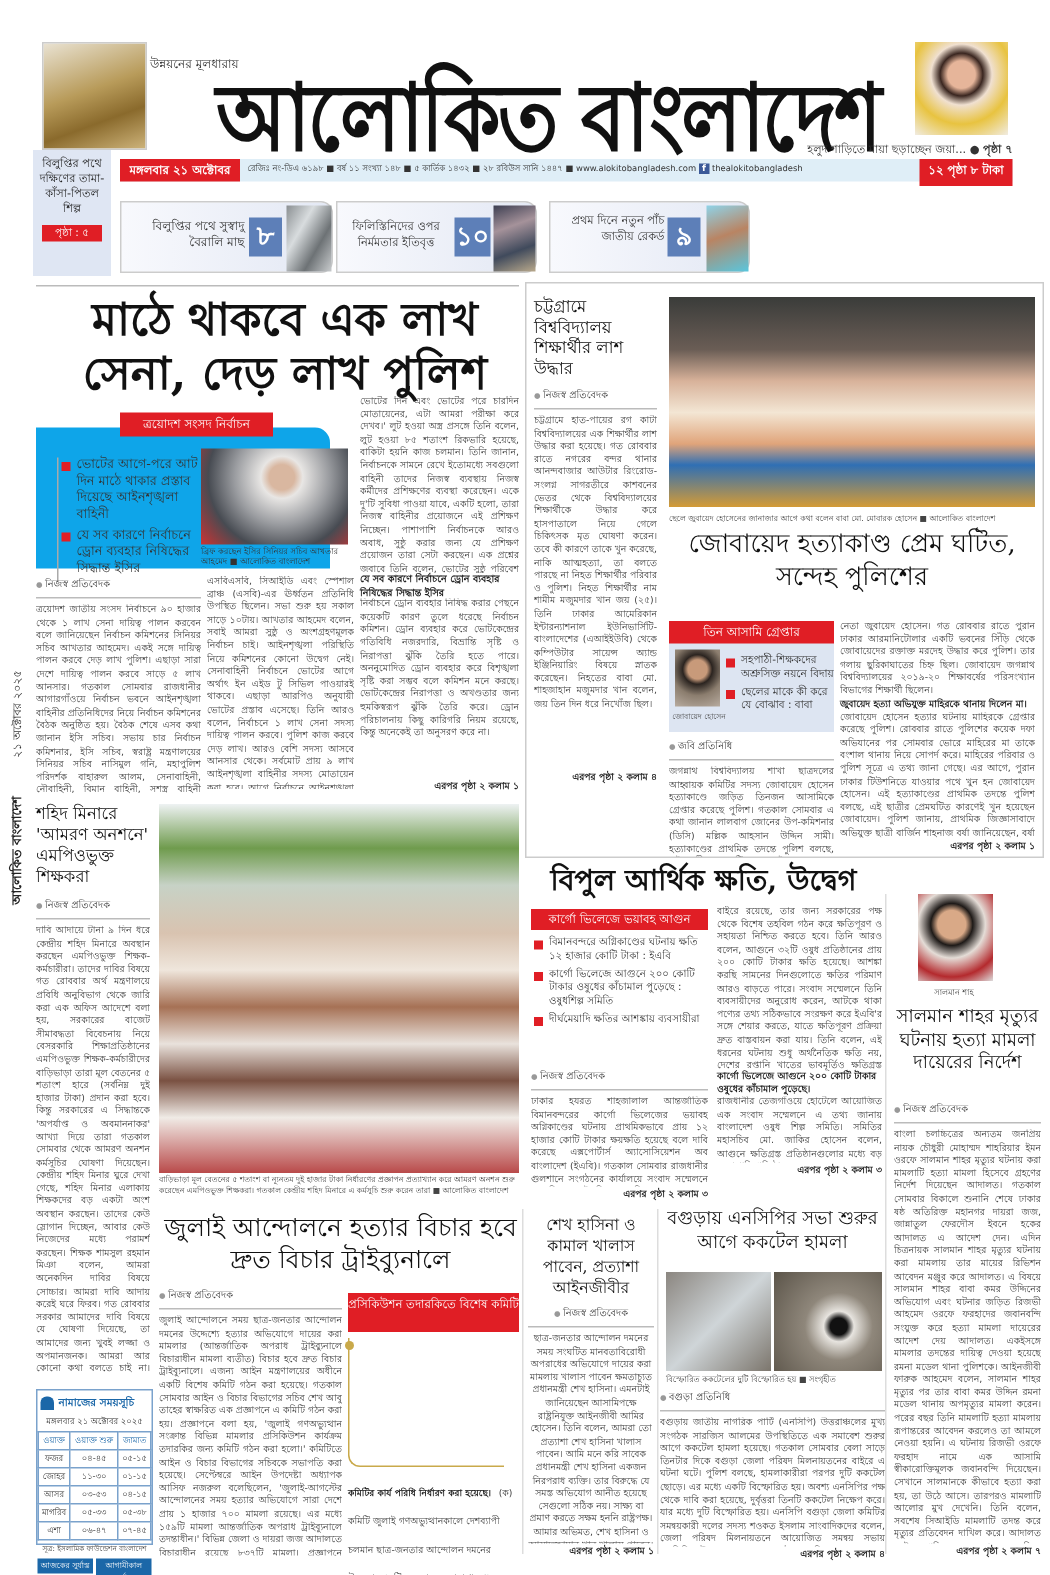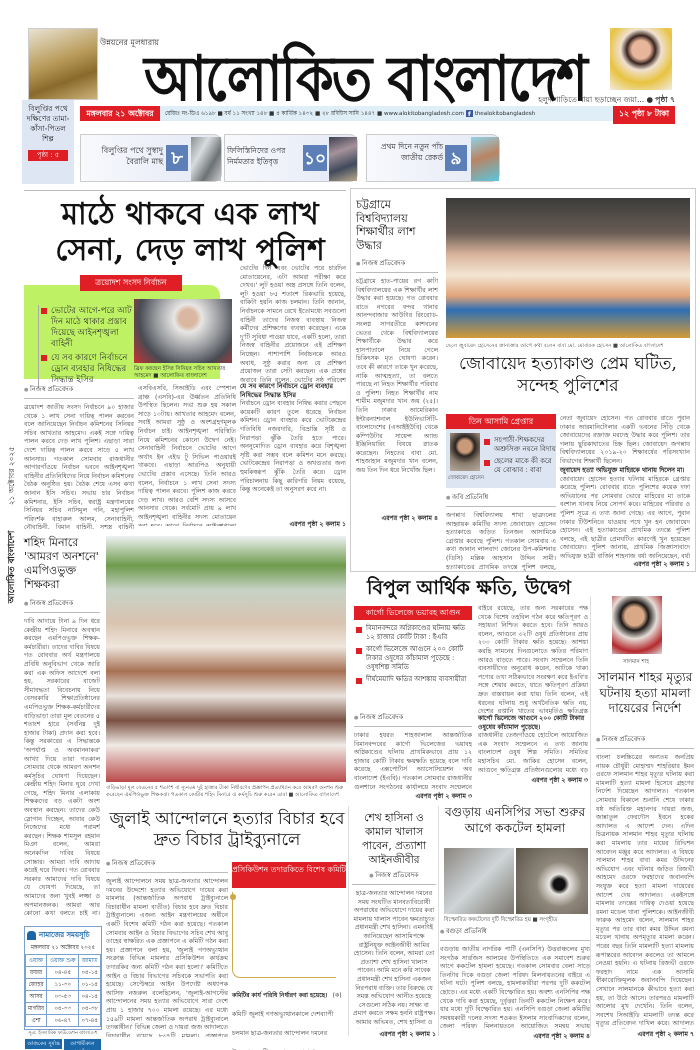--- a/index.html
+++ b/index.html
@@ -48,34 +48,34 @@
   <div style="font-size:7.5px;line-height:10px;text-align:center;color:#222;padding:4px 2px 0">বিলুপ্তির পথে দক্ষিণের তামা-কাঁসা-পিতল শিল্প</div>
   <div class="redbox" style="margin:6px 6px 0;font-size:7px;font-weight:normal;line-height:11px">পৃষ্ঠা : ৫</div>
 </div>
 
 <div class="abs teaser" style="left:80px;top:134px;width:142px;height:48px">
   <div class="abs" style="left:4px;top:10px;width:78px;text-align:right;font-size:8px;line-height:11px;color:#333">বিলুপ্তির পথে সুস্বাদু বৈরালি মাছ</div>
   <div class="abs num" style="left:85px;top:10px;width:22px;height:26px;font-size:18px;line-height:26px">৮</div>
   <div class="abs photo" style="left:110px;top:2px;width:30px;height:44px;background:linear-gradient(120deg,#8a8f92,#d8dcde,#6d7275,#c9ccce)"></div>
 </div>
 <div class="abs teaser" style="left:224px;top:134px;width:134px;height:48px">
-  <div class="abs" style="left:2px;top:10px;width:74px;text-align:left;font-size:7.6px;line-height:11px;color:#333">ফিলিস্তিনিদের ওপর নির্মমতার ইতিবৃত্ত</div>
+  <div class="abs" style="left:2px;top:10px;width:74px;text-align:center;font-size:7.6px;line-height:11px;color:#333">ফিলিস্তিনিদের ওপর নির্মমতার ইতিবৃত্ত</div>
   <div class="abs num" style="left:78px;top:10px;width:24px;height:26px;font-size:17px;line-height:26px">১০</div>
   <div class="abs photo" style="left:104px;top:2px;width:28px;height:44px;background:linear-gradient(160deg,#3d3f52,#a5929a,#404a5c,#b9a98c)"></div>
 </div>
 <div class="abs teaser" style="left:366px;top:134px;width:134px;height:48px">
   <div class="abs" style="left:2px;top:6px;width:74px;text-align:right;font-size:7.6px;line-height:11px;color:#333">প্রথম দিনে নতুন পাঁচ জাতীয় রেকর্ড</div>
   <div class="abs num" style="left:78px;top:10px;width:22px;height:26px;font-size:17px;line-height:26px">৯</div>
   <div class="abs photo" style="left:104px;top:2px;width:28px;height:44px;background:linear-gradient(160deg,#8fd3e8,#b98463 45%,#5ac6dd)"></div>
 </div>
 
 <div class="abs" style="left:24px;top:190px;width:322px;height:1px;background:#bbb"></div>
 <div class="abs hl" style="left:40px;top:196px;width:300px;font-size:30px;line-height:36px;font-weight:bold">মাঠে থাকবে এক লাখ সেনা, দেড় লাখ পুলিশ</div>
 
-<div class="abs" style="left:24px;top:285px;width:196px;height:94px;background:#bef264;border-radius:0 10px 0 0">
+<div class="abs" style="left:24px;top:285px;width:196px;height:94px;background:#0ea5e9;border-radius:0 10px 0 0">
   <div class="abs redbox" style="left:56px;top:-10px;width:102px;height:16px;font-size:8px;line-height:16px;font-weight:normal">ত্রয়োদশ সংসদ নির্বাচন</div>
   <div class="abs" style="left:14px;top:20px;width:94px;border-left:1px solid #aaa;padding-left:0">
     <div class="bullet">ভোটের আগে-পরে আট দিন মাঠে থাকার প্রস্তাব দিয়েছে আইনশৃঙ্খলা বাহিনী</div>
     <div class="bullet">যে সব কারণে নির্বাচনে ড্রোন ব্যবহার নিষিদ্ধের সিদ্ধান্ত ইসির</div>
   </div>
   <div class="abs photo" style="left:110px;top:14px;width:98px;height:64px;background:radial-gradient(circle at 55% 30%,#d9b7a0 12%,#e8e6e4 20%,#9a9ca0 45%,#474b52 70%,#c33)"></div>
   <div class="abs" style="left:110px;top:80px;width:100px;font-size:5.5px;line-height:7px;color:#333">ব্রিফ করছেন ইসির সিনিয়র সচিব আখতার আহমেদ ■ আলোকিত বাংলাদেশ</div>
 </div>
 
 <div class="abs" style="left:24px;top:384px;width:110px;height:146px">

